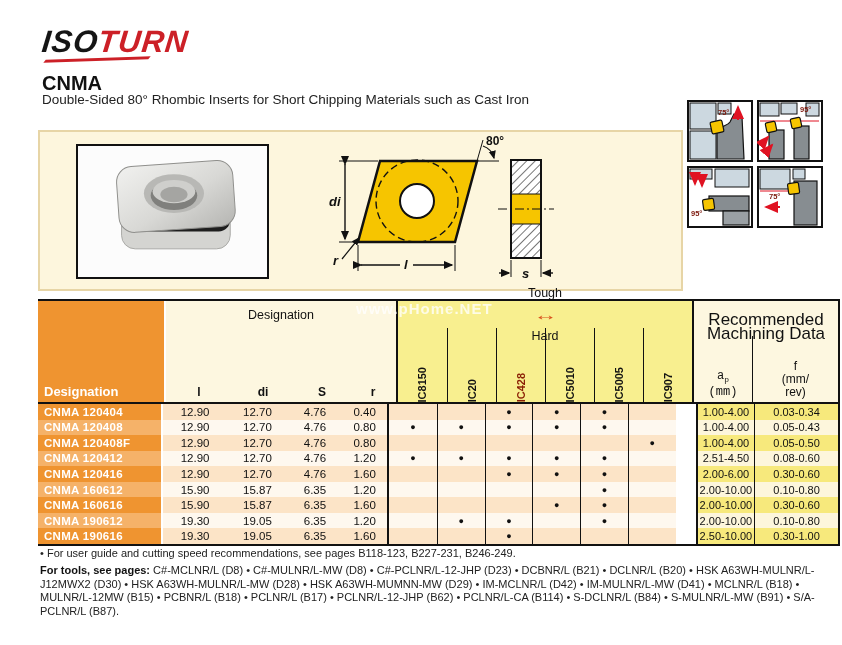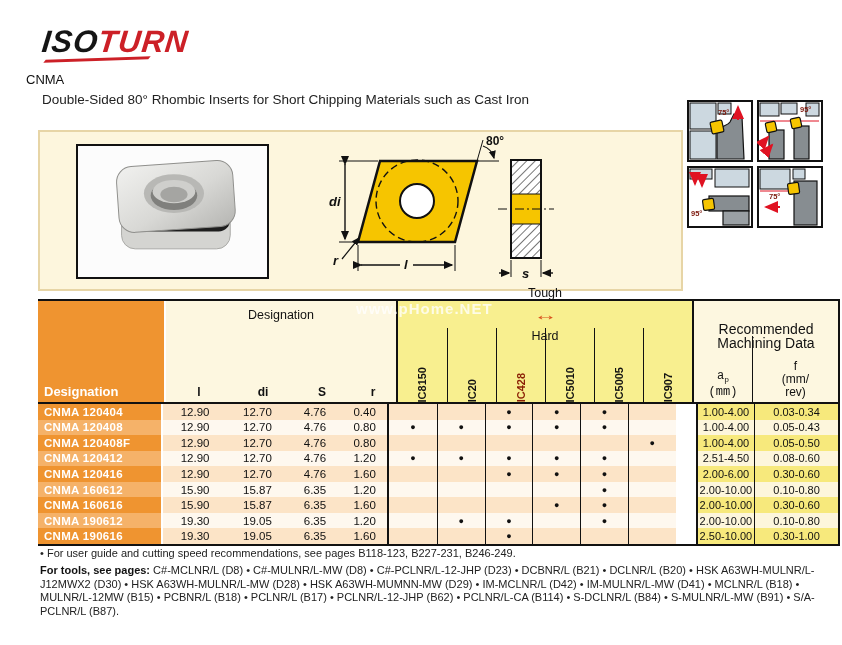--- a/index.html
+++ b/index.html
@@ -8,21 +8,21 @@
     position:relative; width:842px; height:645px; background:#fff;
     font-family:"Liberation Sans", sans-serif; color:#111; overflow:hidden;
   }
   
   .logo { position:absolute; left:42px; top:24px; font-size:31px; font-weight:bold;
           font-style:italic; letter-spacing:1px; transform:skewX(-6deg); }
   .logo .lg-black { color:#151515; }
   .logo .lg-red   { color:#cc2027; }
   .logo-swash { position:absolute; left:46px; top:58px; width:102px; height:3px;
                 background:#cc2027; transform:skewX(-40deg) rotate(-2deg); }
-  .page-title { position:absolute; left:26px; top:72px; font-size:13px; font-weight:normal; }
+  .page-title { position:absolute; left:42px; top:72px; font-size:20px; font-weight:bold; }
   .subtitle { position:absolute; left:42px; top:92px; font-size:13.5px; color:#222; }
 
   
   .app-diagrams { position:absolute; left:687px; top:100px; width:140px;
                   display:grid; grid-template-columns:66px 66px; grid-gap:4px; }
   .app-box { width:66px; height:62px; }
   .app-box svg { display:block; }
 
   
   .figure-panel { position:absolute; left:38px; top:130px; width:645px; height:161px;
@@ -53,21 +53,21 @@
                 font-size:12.5px; gap:6px;flex-direction:column; }
   .th-arrow { color:#d9531e; font-size:15px; transform:scaleX(1.6); font-weight:bold; }
   .grade-cols { display:flex; height:76px; }
   .gcol { width:49px; display:flex; align-items:flex-end; justify-content:center; }
   .gcol + .gcol { border-left:1px solid #111; }
   .gcol span { writing-mode:vertical-rl; transform:rotate(180deg); font-weight:bold;
                font-size:11px; padding-left:1px; }
   .gcol span.hl { color:#8a1f04; }
   .h-mach { width:146px; background:#fdf7e0; border-left:2px solid #111;
             display:flex; flex-direction:column; }
-  .mach-title { text-align:center; font-size:14px; line-height:14px; padding-top:21px;
+  .mach-title { text-align:center; font-size:17px; line-height:14px; padding-top:12px;
                 height:35px; }
   .mach-cols { display:flex; height:68px; font-size:12px; }
   .mc { display:flex; flex-direction:column; justify-content:flex-end; align-items:center;
         padding-bottom:3px; line-height:13px; }
   .mc.w-ap { width:58px;font-family:Liberation Mono, monospace; }
   .mc.w-f  { width:86px; border-left:1px solid #111; }
   .mc sub { font-size:8px; }
 
   .tbody { }
   .trow { display:flex; height:15.55px; font-size:11.5px; }

